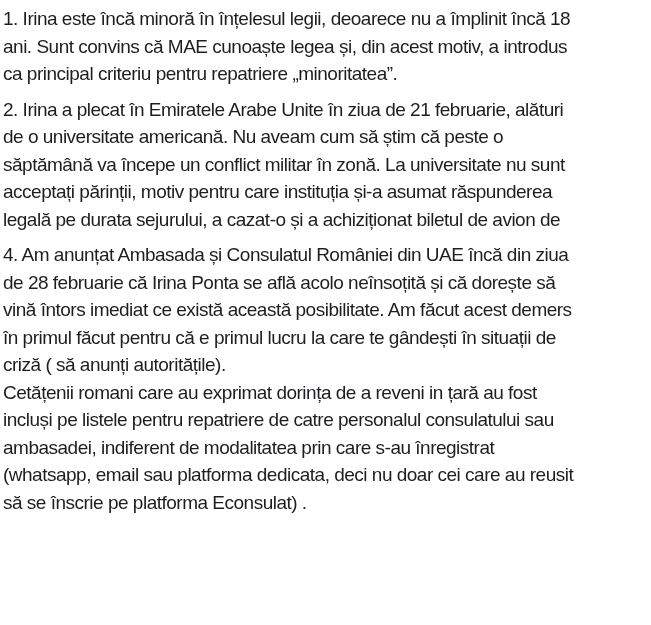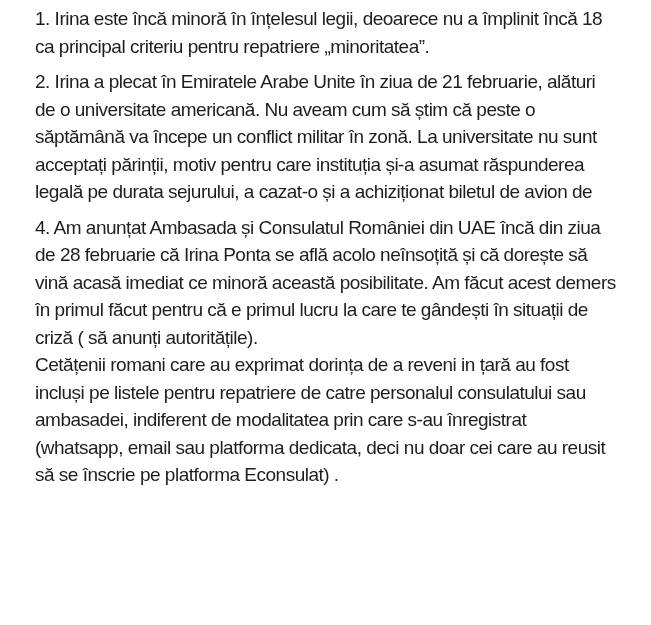--- a/index.html
+++ b/index.html
@@ -22,42 +22,42 @@
     color: #1c1e21;
   }
   .paragraph {
     margin: 0 0 8px 0;
   }
   .line {
     height: 27.5px;
     line-height: 27.5px;
     white-space: nowrap;
     overflow: hidden;
-    margin-left: 32px;
   }
 </style>
 </head>
 <body style="background: rgb(255, 255, 255);">
 
 <div class="post-text" style="color: rgb(28, 30, 33);">
   <div class="paragraph">
       <div class="line">1. Irina este încă minoră în înțelesul legii, deoarece nu a împlinit încă 18</div>
+      <div class="line">ani. Sunt convins că MAE cunoaște legea și, din acest motiv, a introdus</div>
       <div class="line">ca principal criteriu pentru repatriere „minoritatea”.</div>
     </div>
   <div class="paragraph">
       <div class="line">2. Irina a plecat în Emiratele Arabe Unite în ziua de 21 februarie, alături</div>
       <div class="line">de o universitate americană. Nu aveam cum să știm că peste o</div>
       <div class="line">săptămână va începe un conflict militar în zonă. La universitate nu sunt</div>
       <div class="line">acceptați părinții, motiv pentru care instituția și-a asumat răspunderea</div>
       <div class="line">legală pe durata sejurului, a cazat-o și a achiziționat biletul de avion de</div>
     </div>
   <div class="paragraph">
       <div class="line">4. Am anunțat Ambasada și Consulatul României din UAE încă din ziua</div>
       <div class="line">de 28 februarie că Irina Ponta se află acolo neînsoțită și că dorește să</div>
-      <div class="line">vină acasă imediat ce minoră această posibilitate. Am făcut acest demers</div>
+      <div class="line">vină întors imediat ce există această posibilitate. Am făcut acest demers</div>
       <div class="line">în primul făcut pentru că e primul lucru la care te gândești în situații de</div>
       <div class="line">criză ( să anunți autoritățile).</div>
       <div class="line">Cetățenii romani care au exprimat dorința de a reveni in țară au fost</div>
       <div class="line">incluși pe listele pentru repatriere de catre personalul consulatului sau</div>
       <div class="line">ambasadei, indiferent de modalitatea prin care s-au înregistrat</div>
       <div class="line">(whatsapp, email sau platforma dedicata, deci nu doar cei care au reusit</div>
       <div class="line">să se înscrie pe platforma Econsulat) .</div>
     </div>
 </div>
 

